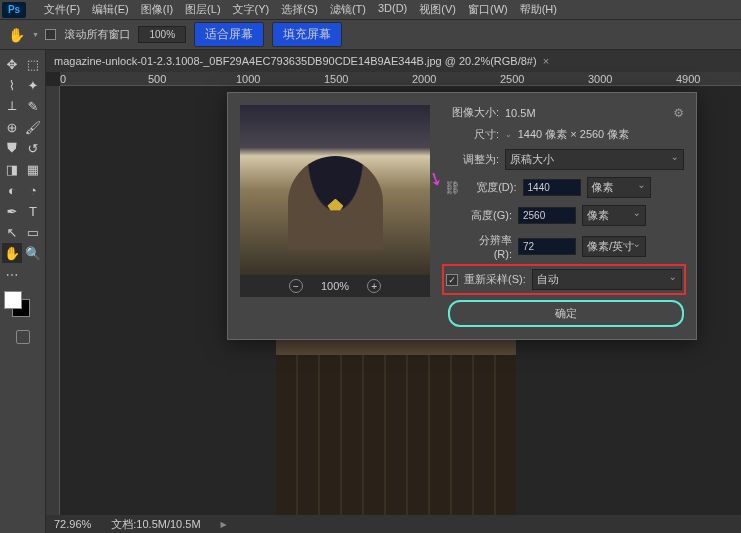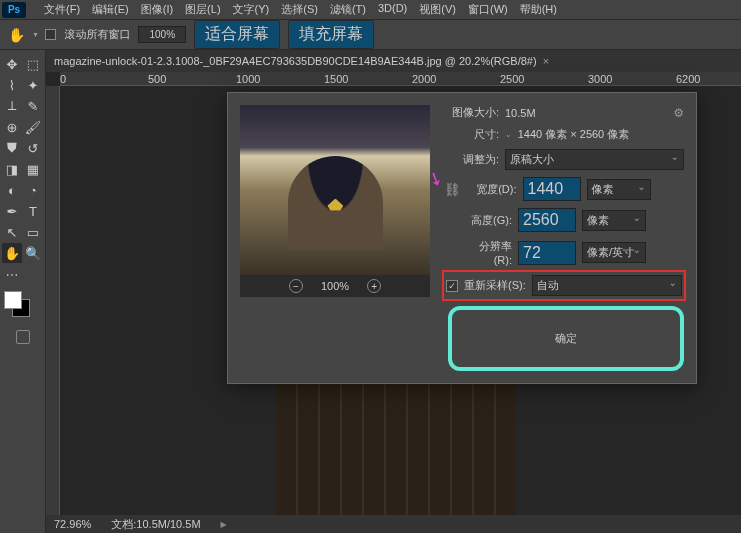--- a/index.html
+++ b/index.html
@@ -5,21 +5,21 @@
 *{margin:0;padding:0;box-sizing:border-box;font-family:"Microsoft YaHei",sans-serif;font-size:11px;color:#ccc}
 body{background:#444;width:741px;height:533px;overflow:hidden;position:relative}
 .menubar{background:#434343;height:20px;display:flex;align-items:center;padding:0 2px;border-bottom:1px solid #2a2a2a}
 .ps-logo{width:24px;height:16px;background:#001e36;color:#31a8ff;font-weight:bold;font-size:10px;display:flex;align-items:center;justify-content:center;margin-right:12px;border-radius:2px}
 .menu-item{padding:2px 6px;font-size:11px;cursor:pointer}
 .optbar{background:#434343;height:30px;display:flex;align-items:center;padding:0 8px;gap:8px;border-bottom:1px solid #2a2a2a}
 .hand-ico{font-size:14px}
 .chev{font-size:8px;color:#999}
 .chk{width:11px;height:11px;border:1px solid #888;background:#333}
 .zoom-box{background:#333;border:1px solid #222;padding:2px 10px;font-size:10px}
-.opt-btn{background:#0c4a6e;border:1px solid #2a2a2a;padding:3px 10px;font-size:16px;border-radius:2px}
+.opt-btn{background:#1d4ed8;border:1px solid #2a2a2a;padding:3px 10px;font-size:12px;border-radius:2px}
 .main{display:flex;height:483px}
 .tools{width:46px;background:#434343;border-right:1px solid #2a2a2a;display:flex;flex-wrap:wrap;align-content:flex-start;padding:4px 2px;gap:1px}
 .tool{width:20px;height:20px;display:flex;align-items:center;justify-content:center;font-size:13px;cursor:pointer;color:#ccc}
 .tool.sel{background:#2a2a2a}
 .swatches{width:42px;height:30px;position:relative;margin-top:6px}
 .sw-f{position:absolute;top:0;left:2px;width:18px;height:18px;background:#fff;border:1px solid #888}
 .sw-b{position:absolute;top:8px;left:10px;width:18px;height:18px;background:#000;border:1px solid #888}
 .qm{width:42px;display:flex;justify-content:center;margin-top:8px}
 .qm-ico{width:14px;height:14px;border:1px solid #888;border-radius:2px}
 .canvas-area{flex:1;background:#262626;position:relative}
@@ -40,30 +40,30 @@
 .preview{width:190px}
 .pv-img{width:190px;height:170px;background:linear-gradient(180deg,#2a2838 0%,#4a4550 25%,#d4c8a8 30%,#8a7a58 50%,#3a3228 100%);position:relative}
 .arch{position:absolute;top:30%;left:25%;width:50%;height:55%;background:radial-gradient(ellipse at 50% 0%,#1a1a28 40%,#5a4a3a 42%);border-radius:50% 50% 0 0}
 .eagle{position:absolute;top:55%;left:46%;width:16px;height:12px;background:#d4af37;clip-path:polygon(50% 0,100% 60%,80% 100%,20% 100%,0 60%)}
 .pv-ctrl{background:#2a2a2a;height:22px;display:flex;align-items:center;justify-content:center;gap:18px;font-size:10px}
 .pv-btn{width:14px;height:14px;border:1px solid #888;border-radius:50%;display:flex;align-items:center;justify-content:center;font-size:10px}
 .form{flex:1}
 .frow{display:flex;align-items:center;margin-bottom:7px;gap:6px}
 .flabel{text-align:right;flex-shrink:0}
 .w55{width:55px}.w48{width:48px}
-.finput{background:#0c4a6e;border:1px solid #222;padding:2px 4px;font-size:16px;flex:1;min-width:0;color:#ccc}
+.finput{background:#0f172a;border:1px solid #222;padding:2px 4px;font-size:10px;flex:1;min-width:0;color:#ccc}
 .fselect{background:#333;border:1px solid #222;padding:2px 4px;font-size:10px;color:#ccc;position:relative}
 .fselect::after{content:"⌄";position:absolute;right:4px;top:1px;color:#999;font-size:10px}
 .link-ico{color:#aaa;font-size:13px;margin-right:2px}
 .gear{color:#999;font-size:12px;margin-left:auto}
 .hl{border:2px solid #e03030;padding:3px 2px;margin:-3px -2px}
 .chk2{width:12px;height:12px;border:1px solid #888;background:#333;display:flex;align-items:center;justify-content:center;font-size:9px;color:#ccc}
 .arrow{position:absolute;top:75px;left:200px;color:#e040d0;font-size:18px;transform:rotate(25deg)}
 .btns{display:flex;gap:10px;margin-top:8px;padding-left:4px}
-.dlg-btn{flex:1;background:transparent;border:4px solid #5eead4;border-radius:12px;padding:21px 0;text-align:center;font-size:11px;cursor:pointer}
+.dlg-btn{flex:1;background:transparent;border:2px solid #5eead4;border-radius:12px;padding:4px 0;text-align:center;font-size:11px;cursor:pointer}
 </style>
 </head>
 <body>
 
 <div class="menubar">
   <div class="ps-logo">Ps</div>
   <div id="menu-host" style="display: flex;">
       <span class="menu-item">文件(F)</span>
       <span class="menu-item">编辑(E)</span>
       <span class="menu-item">图像(I)</span>
@@ -127,21 +127,21 @@
       <span class="tab-x">×</span>
     </div>
     <div class="ruler-h" id="ruler-h">
         <span style="left: 0px;">0</span>
         <span style="left: 88px;">500</span>
         <span style="left: 176px;">1000</span>
         <span style="left: 264px;">1500</span>
         <span style="left: 352px;">2000</span>
         <span style="left: 440px;">2500</span>
         <span style="left: 528px;">3000</span>
-        <span style="left: 616px;">6200</span>
+        <span style="left: 616px;">4900</span>
       </div>
     <div class="ruler-v"></div>
     <div class="img-wrap">
       <div class="pave"></div>
     </div>
   </div>
 </div>
 
 <div class="status">
   <span>72.96%</span>

